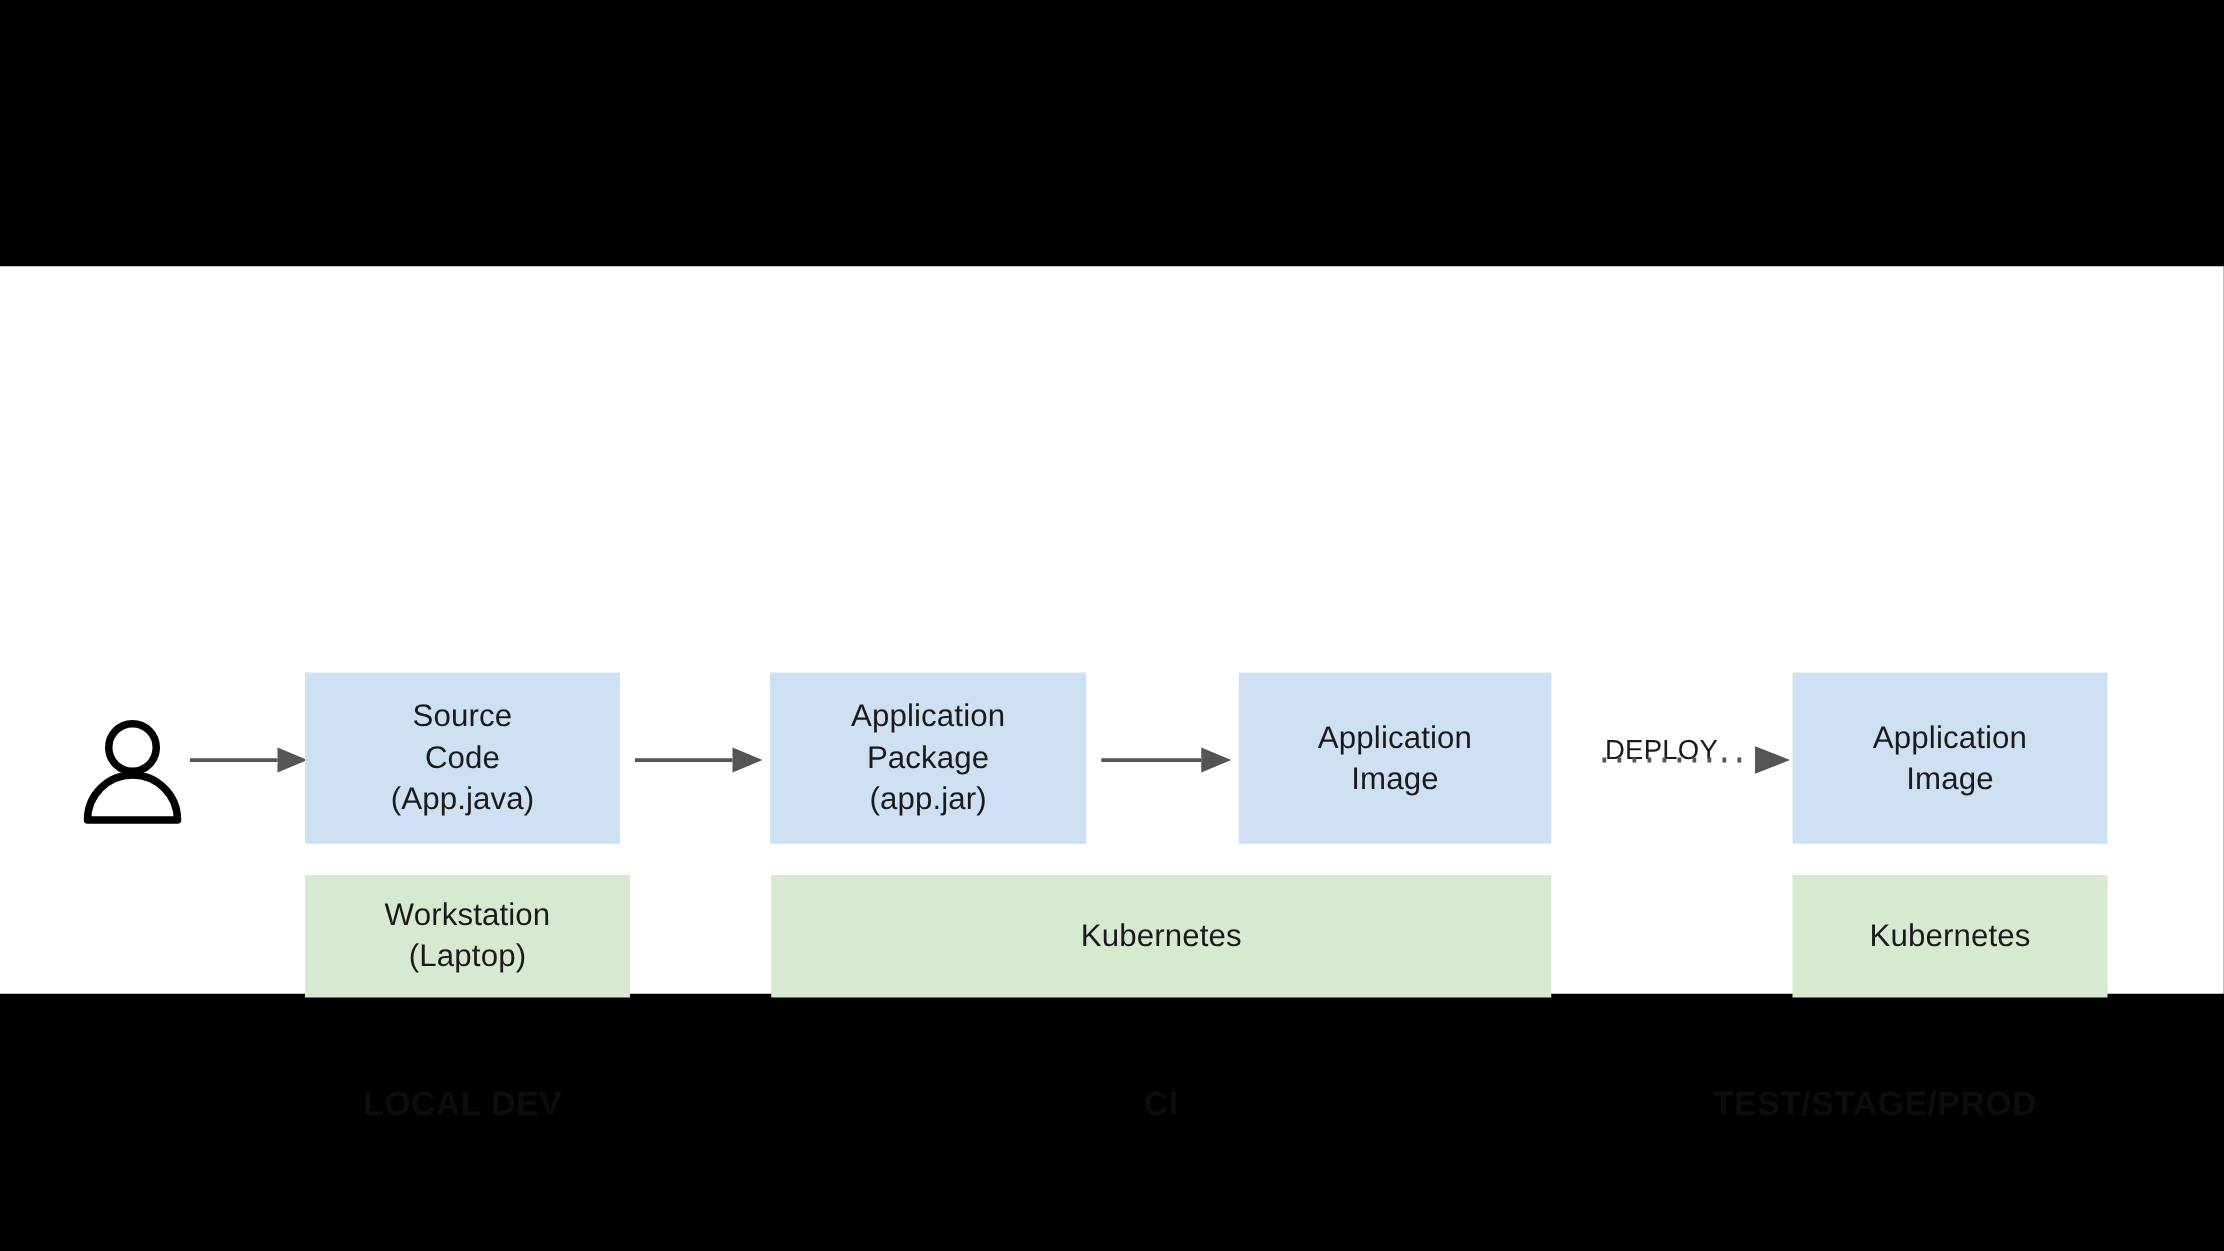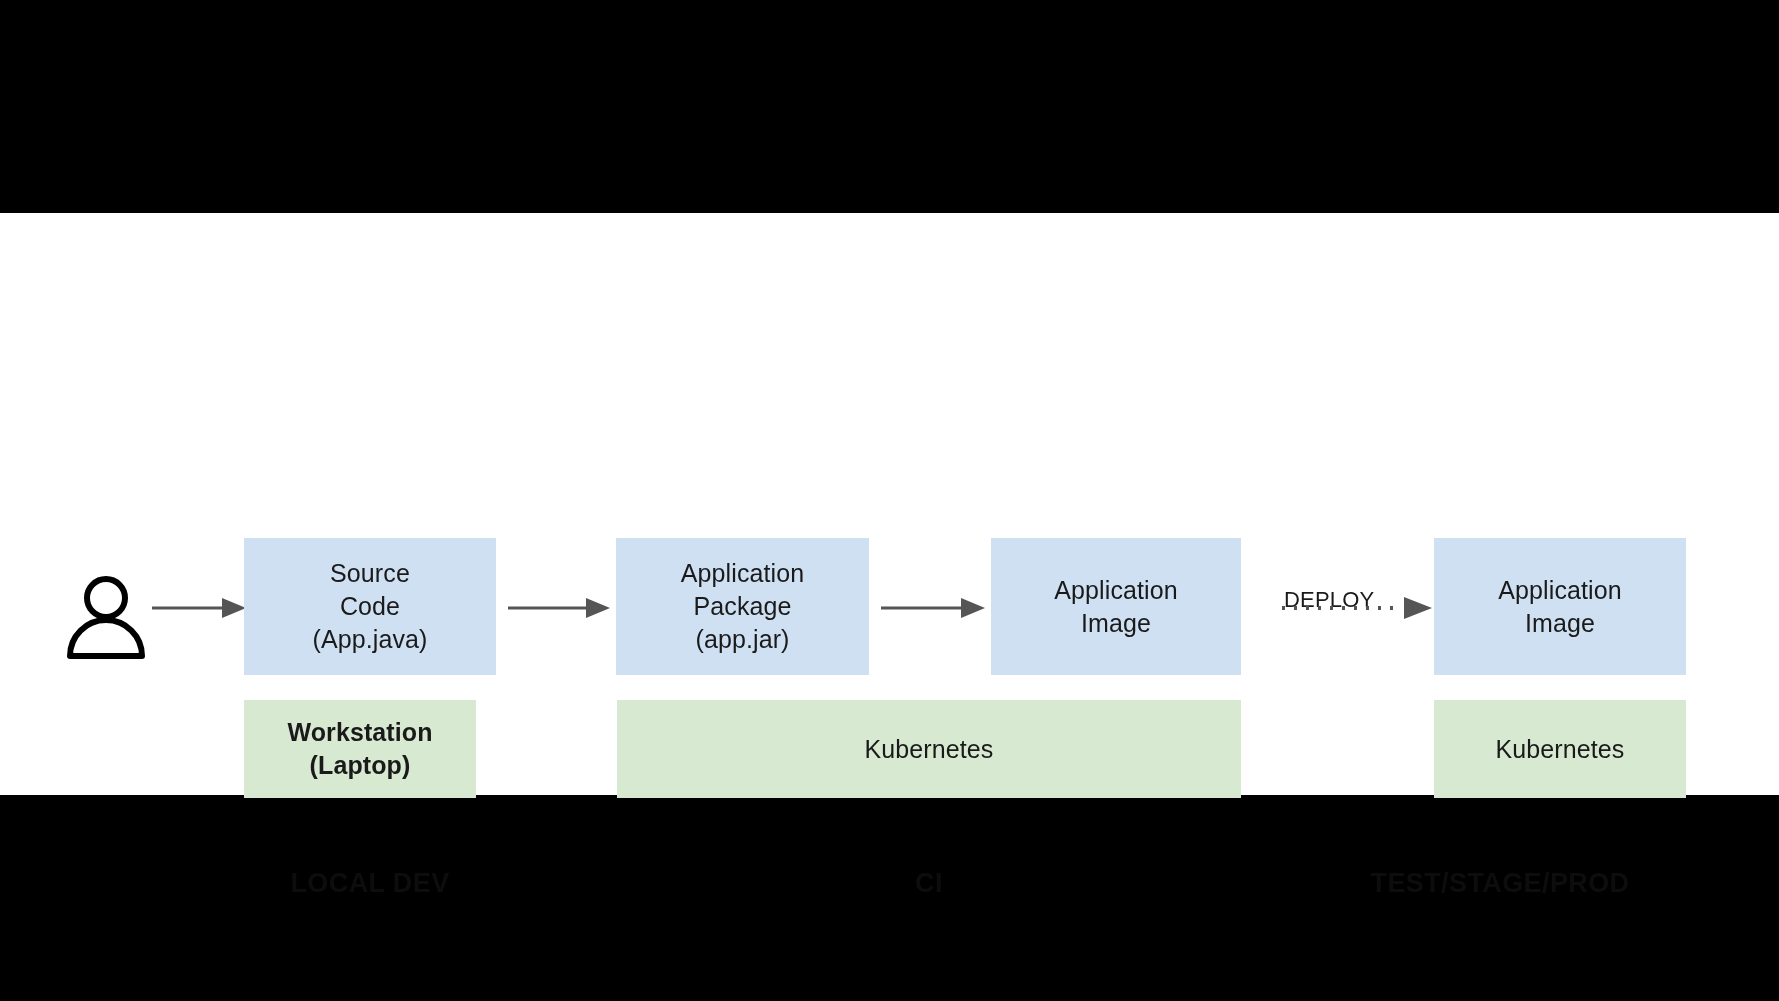--- a/index.html
+++ b/index.html
@@ -131,21 +131,21 @@
     <div class="node-box artifact" style="left:616px; top:325px; width:253px; height:137px;">Application
 Package
 (app.jar)</div>
 
     <div class="node-box artifact" style="left:991px; top:325px; width:250px; height:137px;">Application
 Image</div>
 
     <div class="node-box artifact" style="left:1434px; top:325px; width:252px; height:137px;">Application
 Image</div>
 
-    <div class="node-box platform" style="left:244px; top:487px; width:232px; height:98px;font-weight:bold;">Workstation
+    <div class="node-box platform" style="left:244px; top:487px; width:260px; height:98px;">Workstation
 (Laptop)</div>
 
     <div class="node-box platform" style="left:617px; top:487px; width:624px; height:98px;">Kubernetes</div>
 
     <div class="node-box platform" style="left:1434px; top:487px; width:252px; height:98px;">Kubernetes</div>
 
     <div class="stage-label" style="left:244px; top:655px; width:252px;">LOCAL DEV</div>
 
     <div class="stage-label" style="left:617px; top:655px; width:624px;">CI</div>
 

